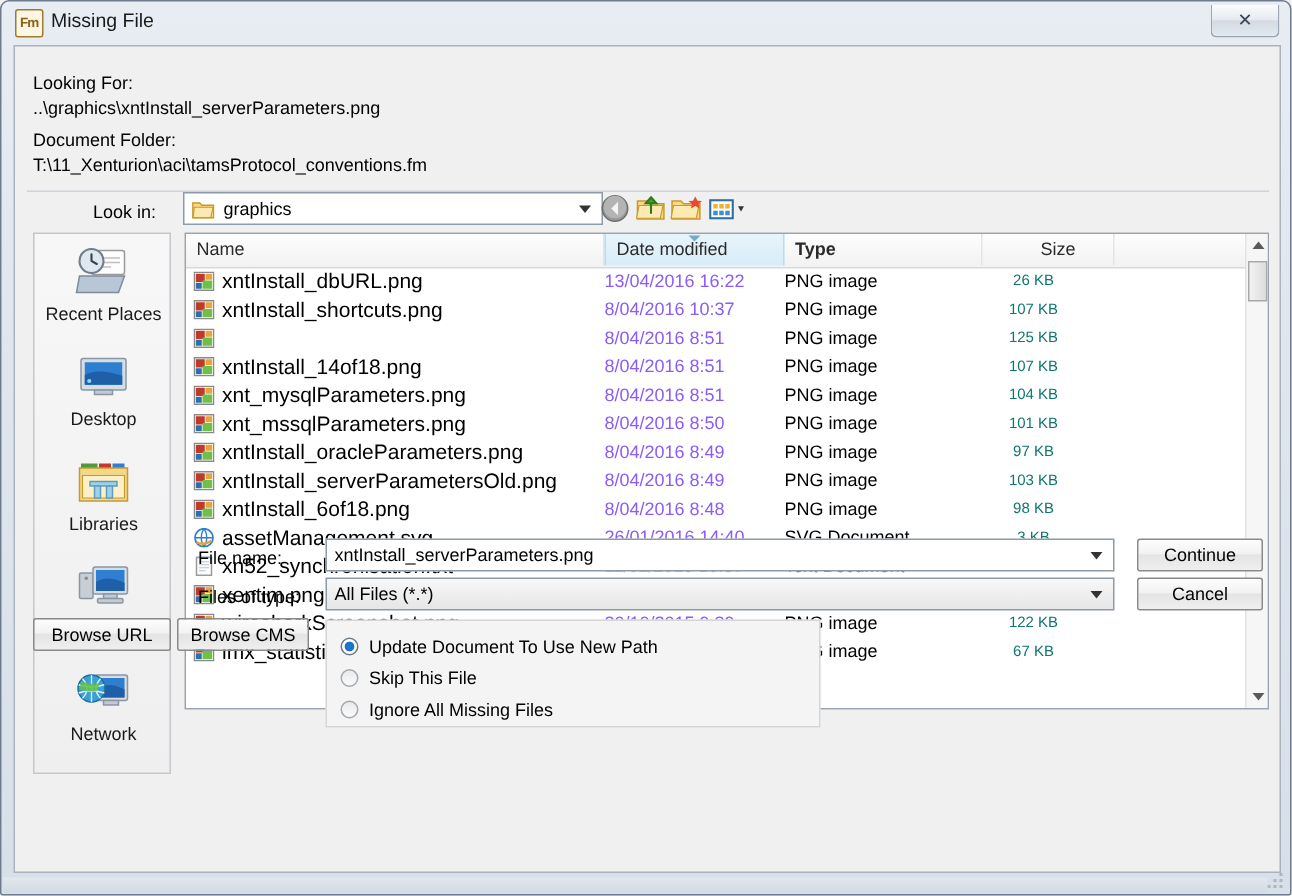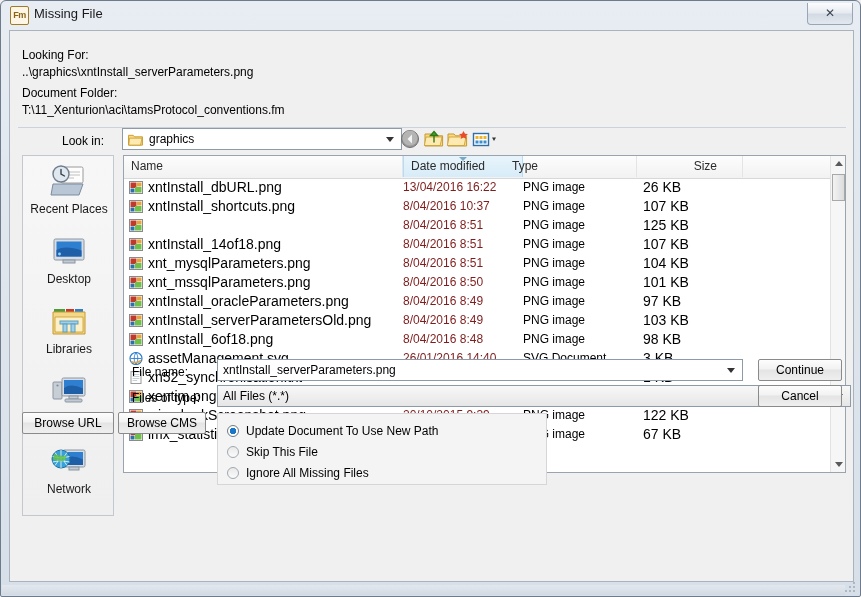--- a/index.html
+++ b/index.html
@@ -116,31 +116,31 @@
     background:linear-gradient(180deg,#e8f4fb 0%,#d7ecf8 100%);
     border-left:1px solid #b5dcf0;border-right:1px solid #b5dcf0;
   }
   .ch .sortarrow{
     position:absolute;left:50%;top:1px;margin-left:-4px;width:0;height:0;
     border-left:4px solid transparent;border-right:4px solid transparent;
     border-top:4px solid #7aa9c4;
   }
   #ch-name{left:0;width:279px;}
   #ch-date{left:279px;width:120px;}
-  #ch-type{left:381px;width:132px;}
+  #ch-type{left:399px;width:132px;font-weight:bold;}
   #ch-size{left:519px;width:100px;text-align:right;padding-right:25px;padding-left:0;}
   #ch-blank{left:619px;width:102px;border-right:none;}
 
   #rows{position:absolute;left:0;top:22px;width:706px;height:296px;overflow:hidden;}
   .row{position:relative;height:19px;line-height:19px;white-space:nowrap;cursor:default;}
   .row .fi{position:absolute;left:5px;top:3px;width:14px;height:13px;}
   .row .fname{position:absolute;left:24px;font-size:14px;color:#000;}
-  .row .fdate{position:absolute;left:279px;font-size:12px;color:#7f1d1d;}
+  .row .fdate{position:absolute;left:279px;font-size:12px;color:#8b5cf6;}
   .row .ftype{position:absolute;left:399px;font-size:12px;color:#000;}
-  .row .fsize{position:absolute;left:519px;width:92px;text-align:left;font-size:14px;color:#000000;}
+  .row .fsize{position:absolute;left:519px;width:92px;text-align:center;font-size:10px;color:#0f766e;}
 
   
   #fl-scroll{
     position:absolute;right:0;top:0;width:15px;height:316px;
     background:#f6f6f6;border-left:1px solid #e3e3e3;box-sizing:border-box;
   }
   .sb-arrow{position:absolute;left:0;width:15px;height:15px;cursor:default;}
   .sb-arrow .tri{position:absolute;left:4px;width:0;height:0;}
   #sb-up{top:0;}
   #sb-up .tri{top:5px;border-left:4px solid transparent;border-right:4px solid transparent;border-bottom:5px solid #5a5a5a;}
@@ -154,21 +154,21 @@
 
   
   #fn-label{left:122px;top:334px;}
   #ft-label{left:122px;top:360px;}
   #fn-combo{
     position:absolute;left:207px;top:328px;width:526px;height:22px;
     background:#fff;border:1px solid #8d9aa8;box-sizing:border-box;
   }
   #fn-value{position:absolute;left:5px;top:3px;font-size:12px;}
   #ft-combo{
-    position:absolute;left:207px;top:354px;width:634px;height:22px;
+    position:absolute;left:207px;top:354px;width:526px;height:22px;
     background:linear-gradient(180deg,#f8f8f8,#e6e6e6);
     border:1px solid #8d9aa8;box-sizing:border-box;
   }
   #ft-value{position:absolute;left:5px;top:3px;font-size:12px;}
   .combo-arrow{
     position:absolute;right:7px;top:8px;width:0;height:0;
     border-left:4px solid transparent;border-right:4px solid transparent;
     border-top:5px solid #333;
   }
 

